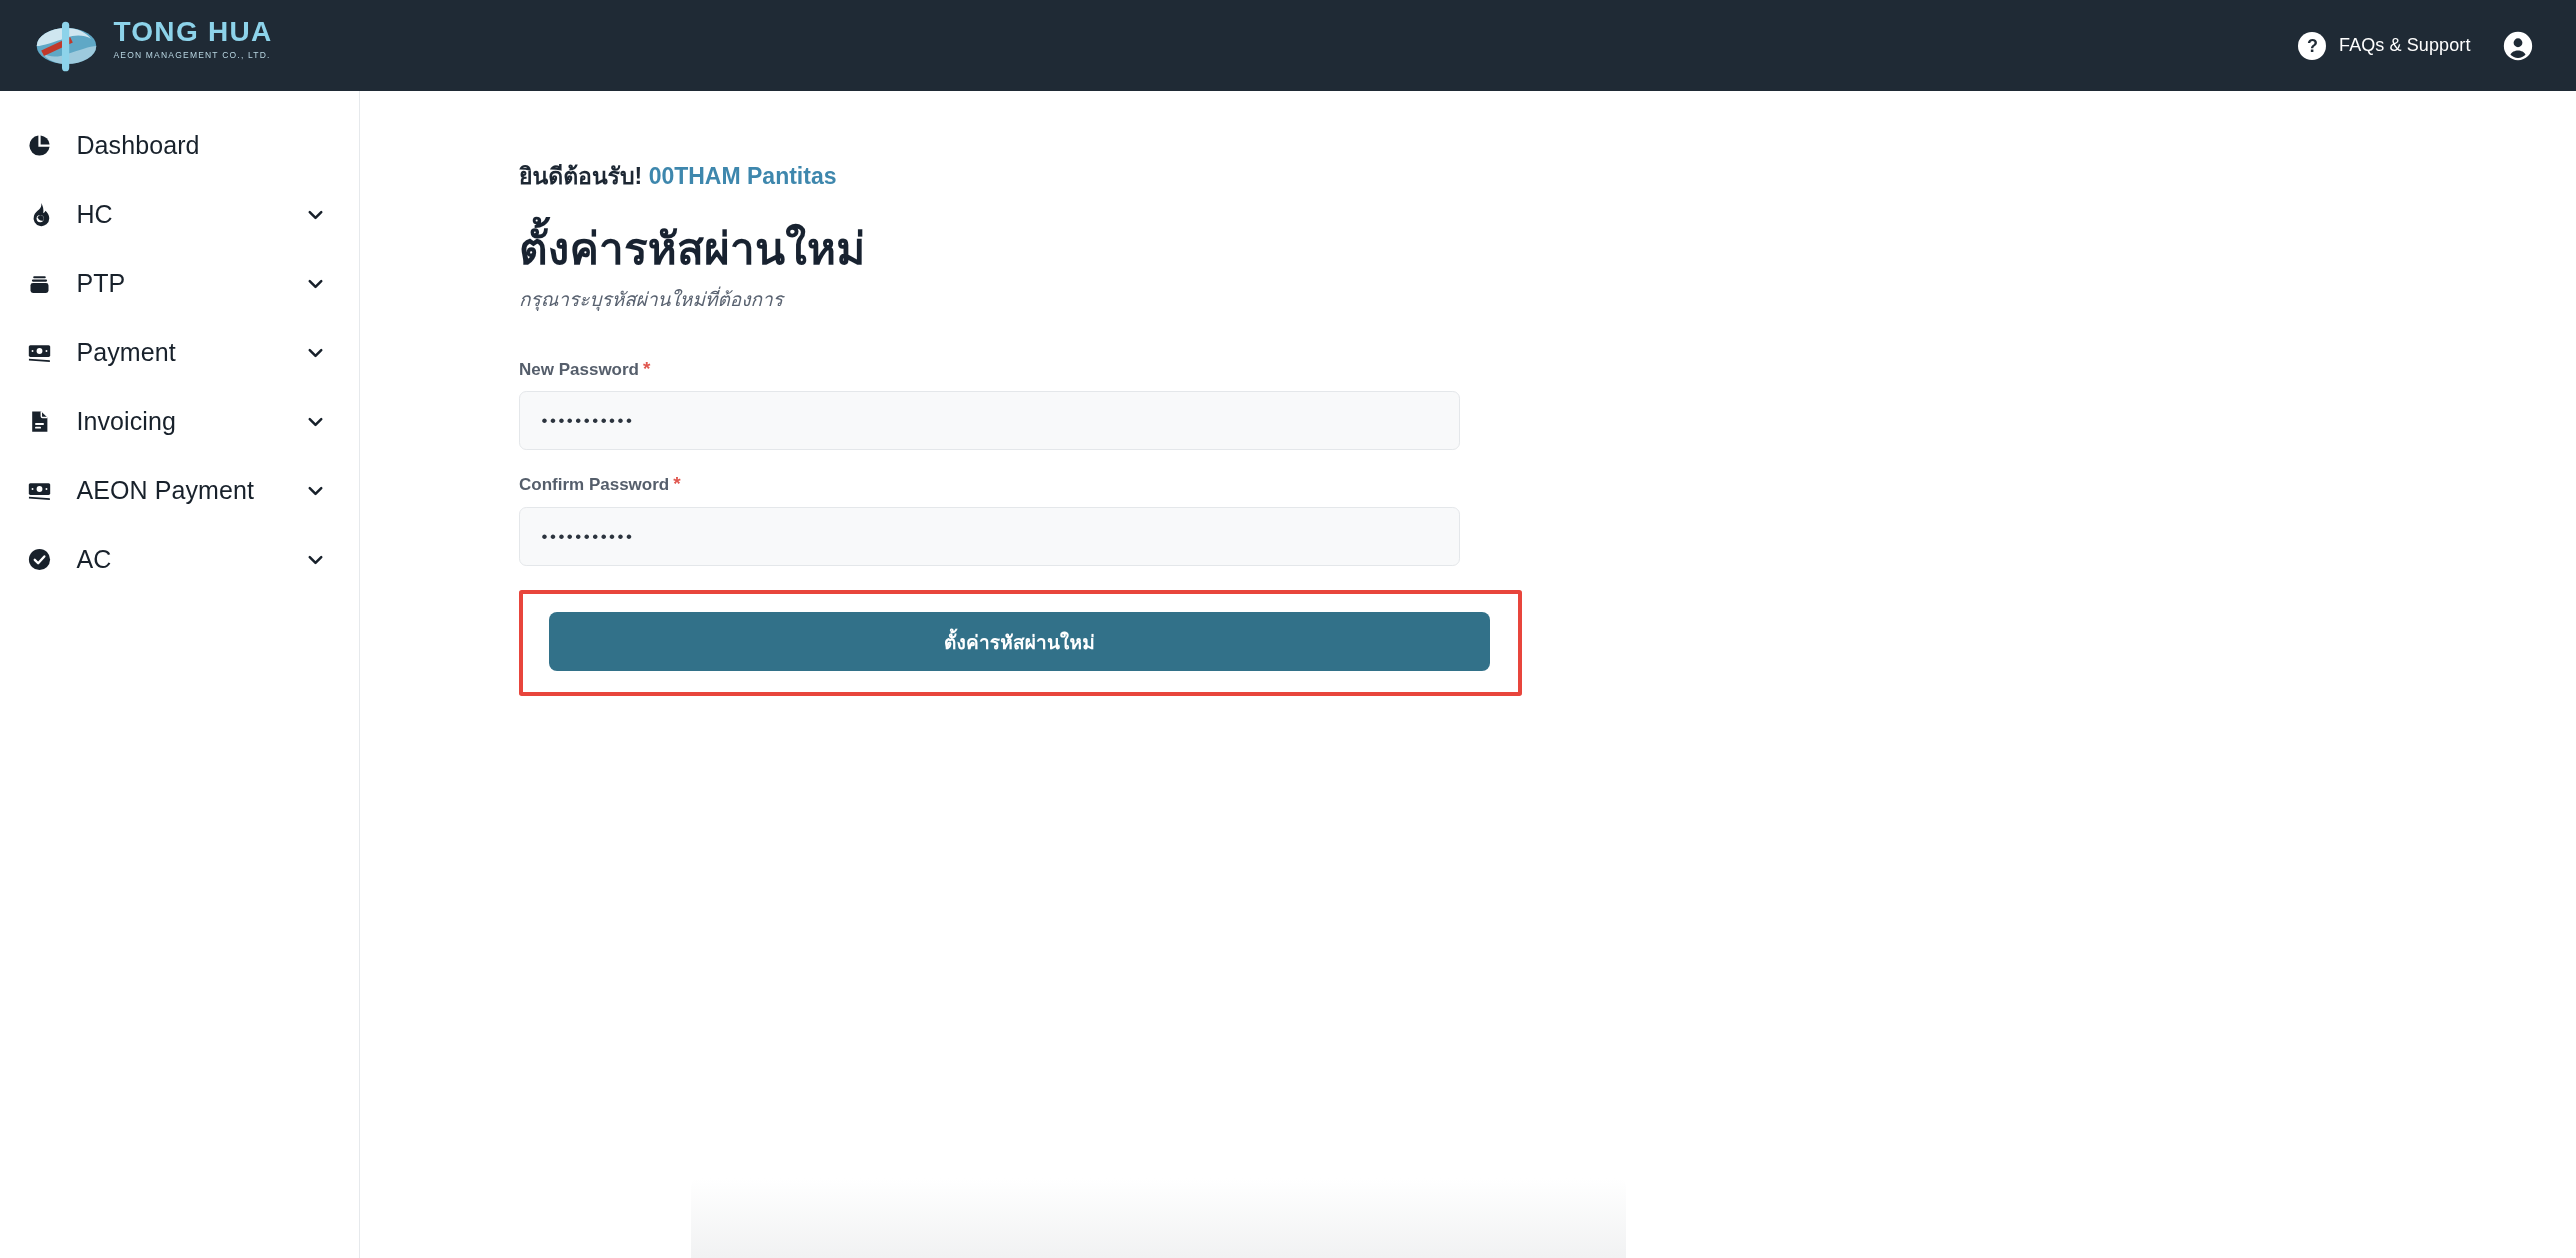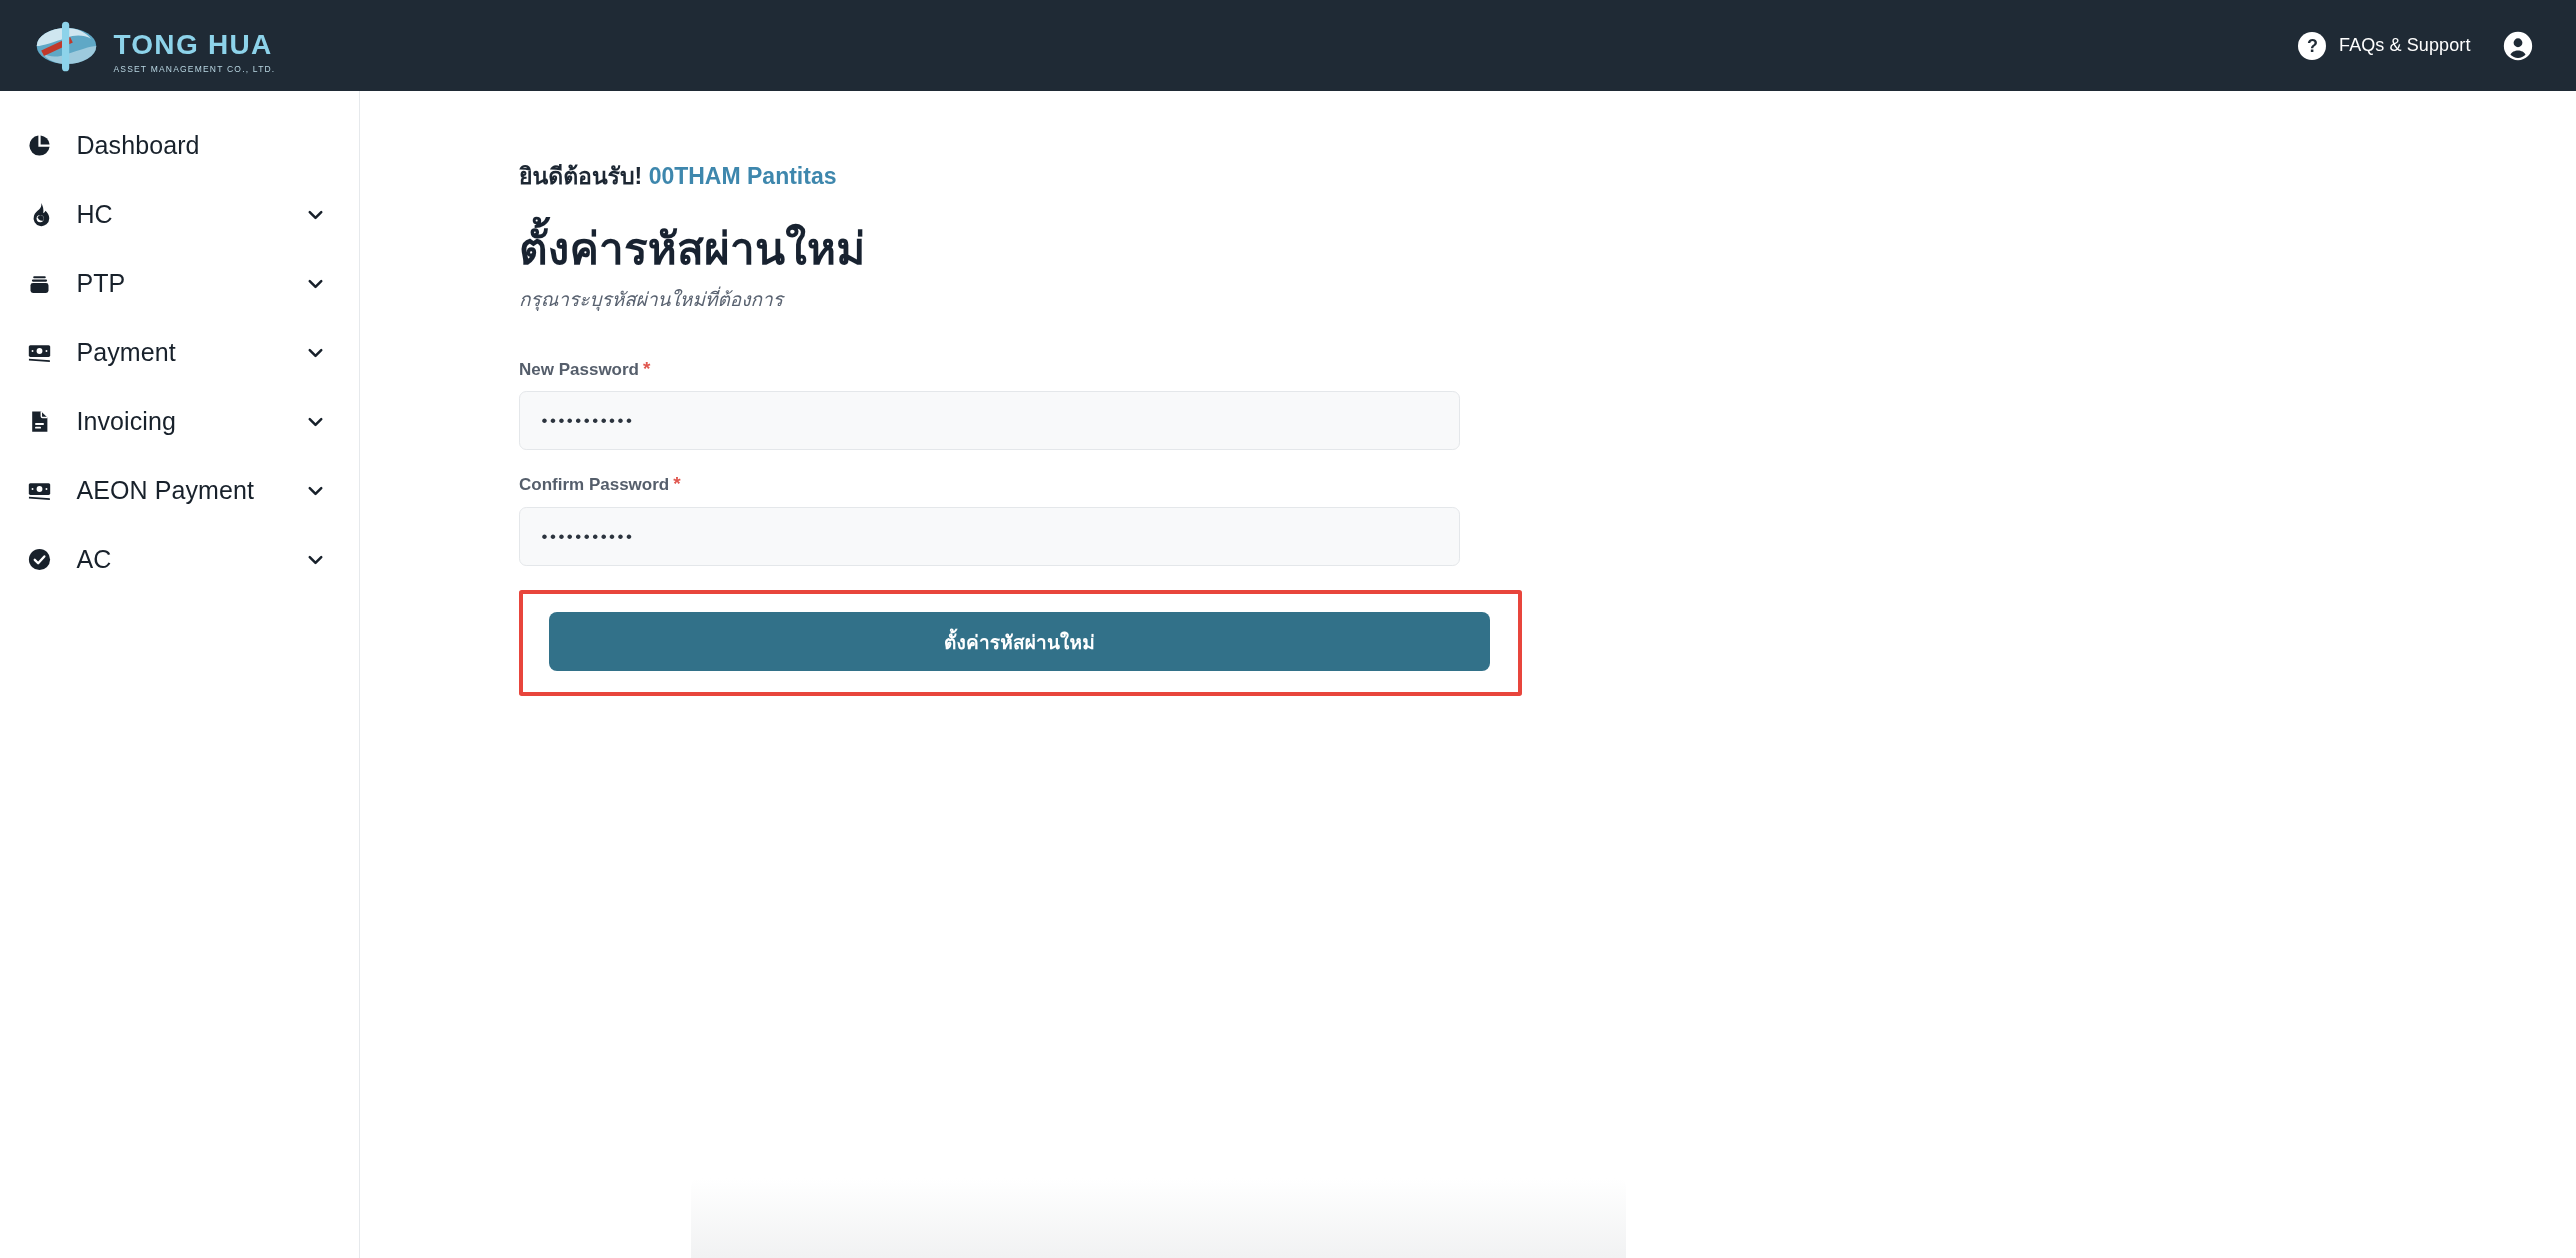--- a/index.html
+++ b/index.html
@@ -10,21 +10,21 @@
     overflow:hidden;
   }
   .app { position:relative; width:2576px; height:1258px; }
 
   
   .header {
     position:absolute; top:0; left:0; width:2576px; height:91px;
     background:#1f2a35;
     display:flex; align-items:center; justify-content:space-between;
   }
-  .brand { display:flex; align-items:flex-end; margin-left:34px; }
+  .brand { display:flex; align-items:flex-start; margin-left:34px; }
   .brand-mark { width:65px; height:56px; position:relative; flex:none; }
   .brand-text { margin-left:14.4px; display:flex; flex-direction:column; justify-content:center; }
   .brand-name {
     font-size:28px; font-weight:700; letter-spacing:1.3px;
     color:#8dd3ea; line-height:1.02;
   }
   .brand-sub {
     font-size:8.5px; letter-spacing:1.2px; color:#b9d6e2;
     margin-top:3.6px; white-space:nowrap;
   }
@@ -134,21 +134,21 @@
         <svg width="65" height="56" viewBox="0 0 72 62">
           <ellipse cx="36" cy="31" rx="33" ry="20" fill="#5fa8c6"></ellipse>
           <path d="M3 31a33 20 0 0 1 33-20c12 0 22 5 27 12-7-4-17-5-27-1C22 26 10 31 3 31z" fill="#cfe6f0"></path>
           <path d="M69 31a33 20 0 0 1-33 20c-12 0-22-5-27-12 7 4 17 5 27 1 14-4 26-9 33-9z" fill="#cfe6f0" opacity=".55"></path>
           <path d="M8 36 L40 21 L43 27 L11 42 Z" fill="#c0392b"></path>
           <rect x="31" y="4" width="8" height="55" rx="4" fill="#8dd3ea"></rect>
         </svg>
       </div>
       <div class="brand-text">
         <div class="brand-name">TONG HUA</div>
-        <div class="brand-sub">ASSET MANAGEMENT CO., LTD.</div>
+        <div class="brand-sub">AEON MANAGEMENT CO., LTD.</div>
       </div>
     </div>
 
     <div class="header-right">
       <div class="faq">
         <span class="icon-circle">?</span>
         <span class="faq-label">FAQs &amp; Support</span>
       </div>
       <div class="avatar-btn">
         <svg width="34" height="34" viewBox="0 0 24 24" fill="#ffffff">

